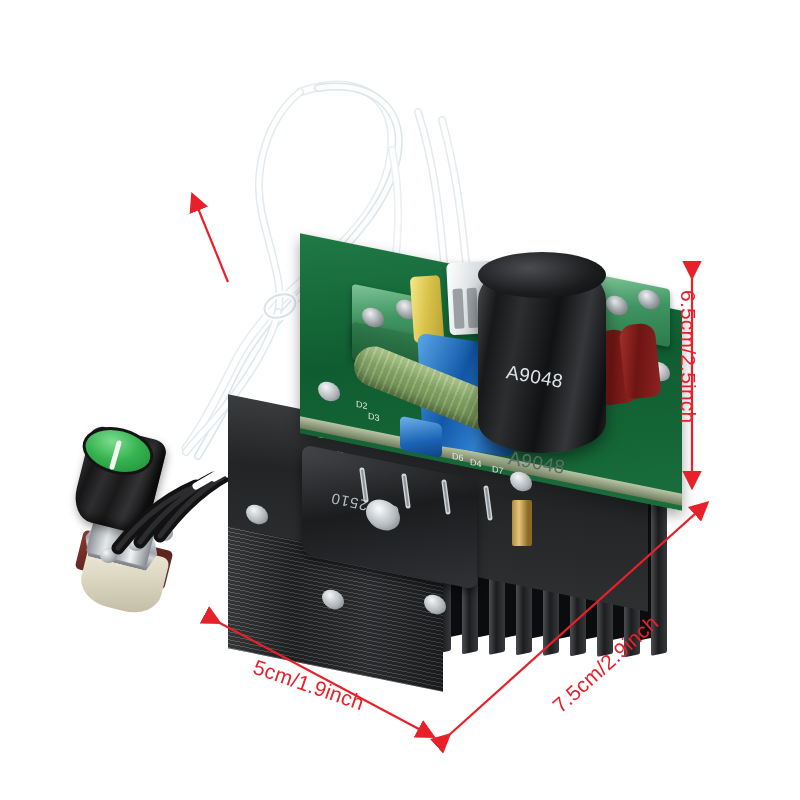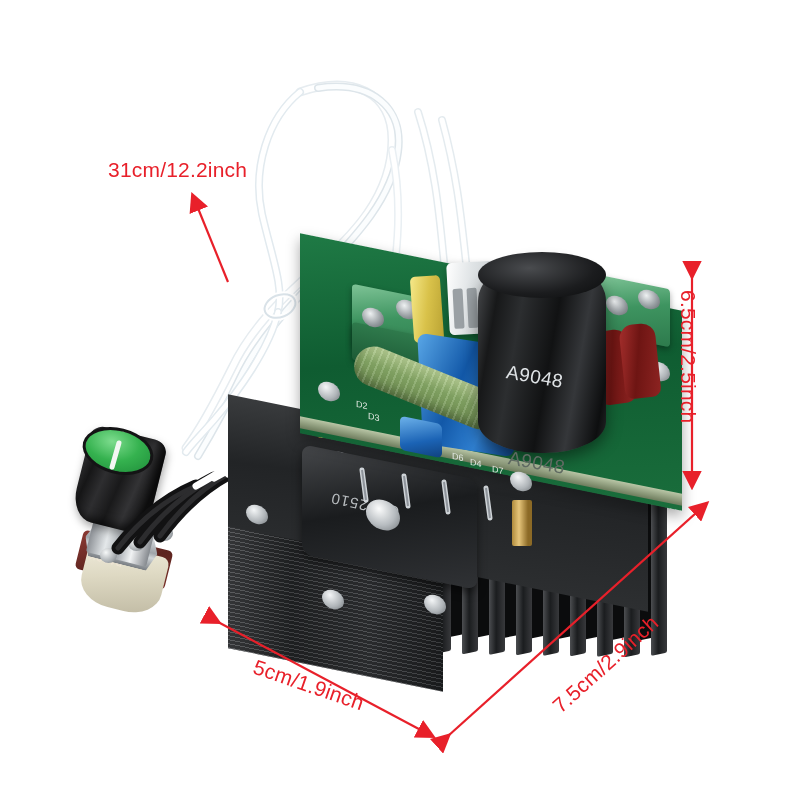--- a/index.html
+++ b/index.html
@@ -376,21 +376,20 @@
   <div class="trimmer"></div>
   <div class="resistor">
     <div class="resistor-r"></div>
   </div>
 
   <div class="bigcap"></div>
   <div class="bigcap-top"></div>
   <div class="cap-text" style="left:506px;top:366px;">A9048</div>
   <div class="cap-text" style="left:508px;top:452px;color:#5f6a62;">A9048</div>
 
-  <div class="lbl" style="left:108px;top:158px;">31cm/12.2inch</div>
   <svg width="800" height="800" style="position:absolute;left:0;top:0;">
     <defs>
       <marker id="ah" markerWidth="9" markerHeight="9" refX="7" refY="4.5" orient="auto">
         <path d="M0,0 L9,4.5 L0,9 z" fill="#e8202a"></path>
       </marker>
       <marker id="ah2" markerWidth="9" markerHeight="9" refX="7" refY="4.5" orient="auto">
         <path d="M0,0 L9,4.5 L0,9 z" fill="#e8202a"></path>
       </marker>
     </defs>
     <line x1="228" y1="282" x2="193" y2="196" stroke="#e8202a" stroke-width="2.2" marker-end="url(#ah)"></line>

